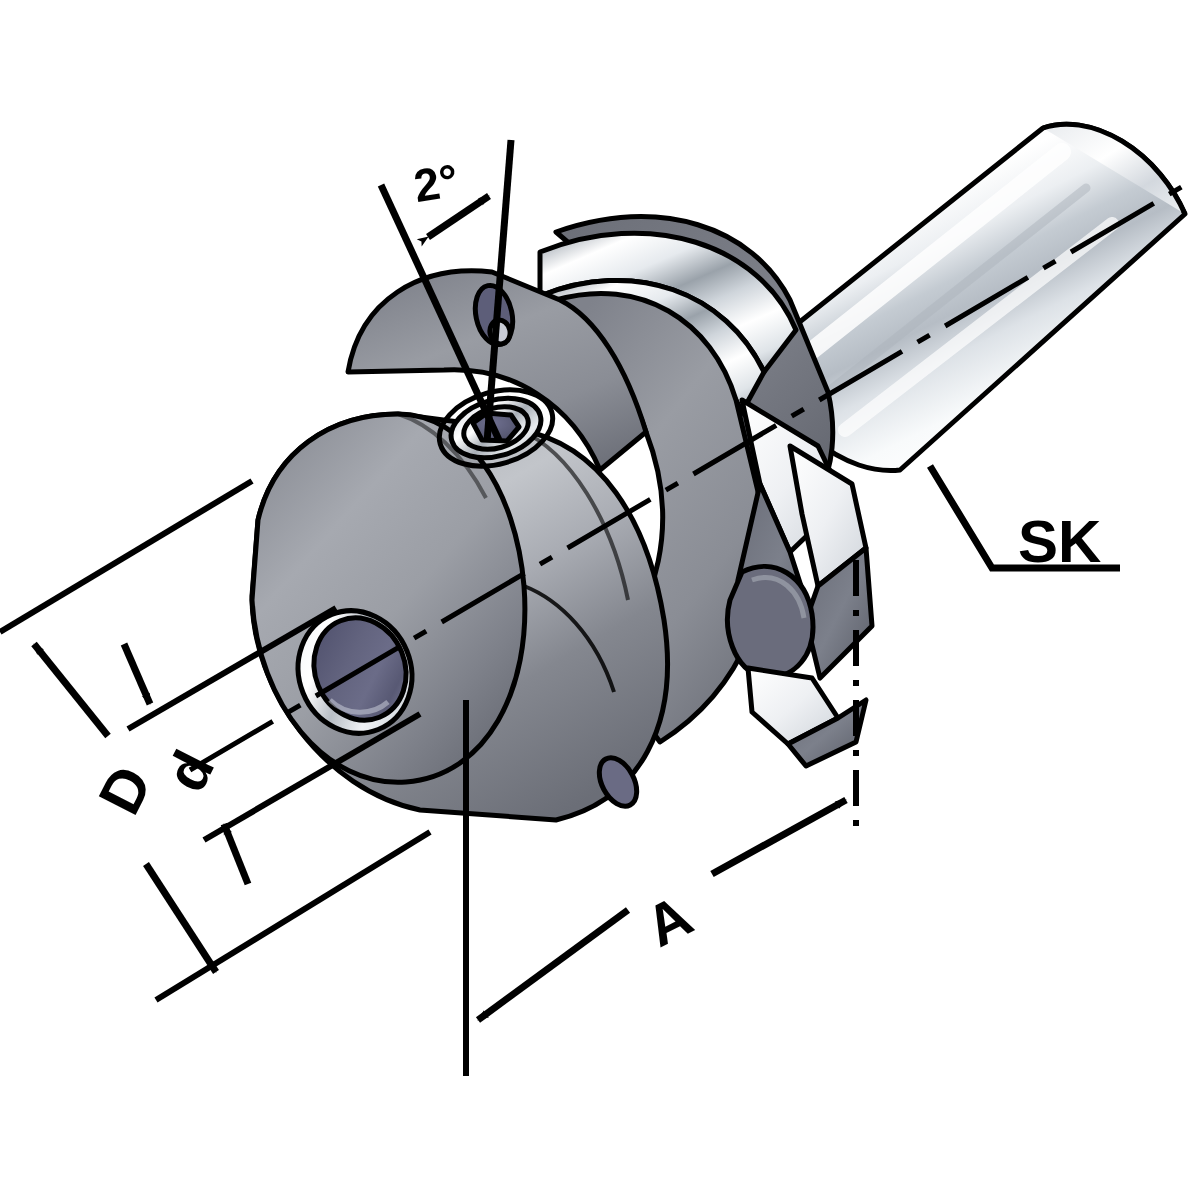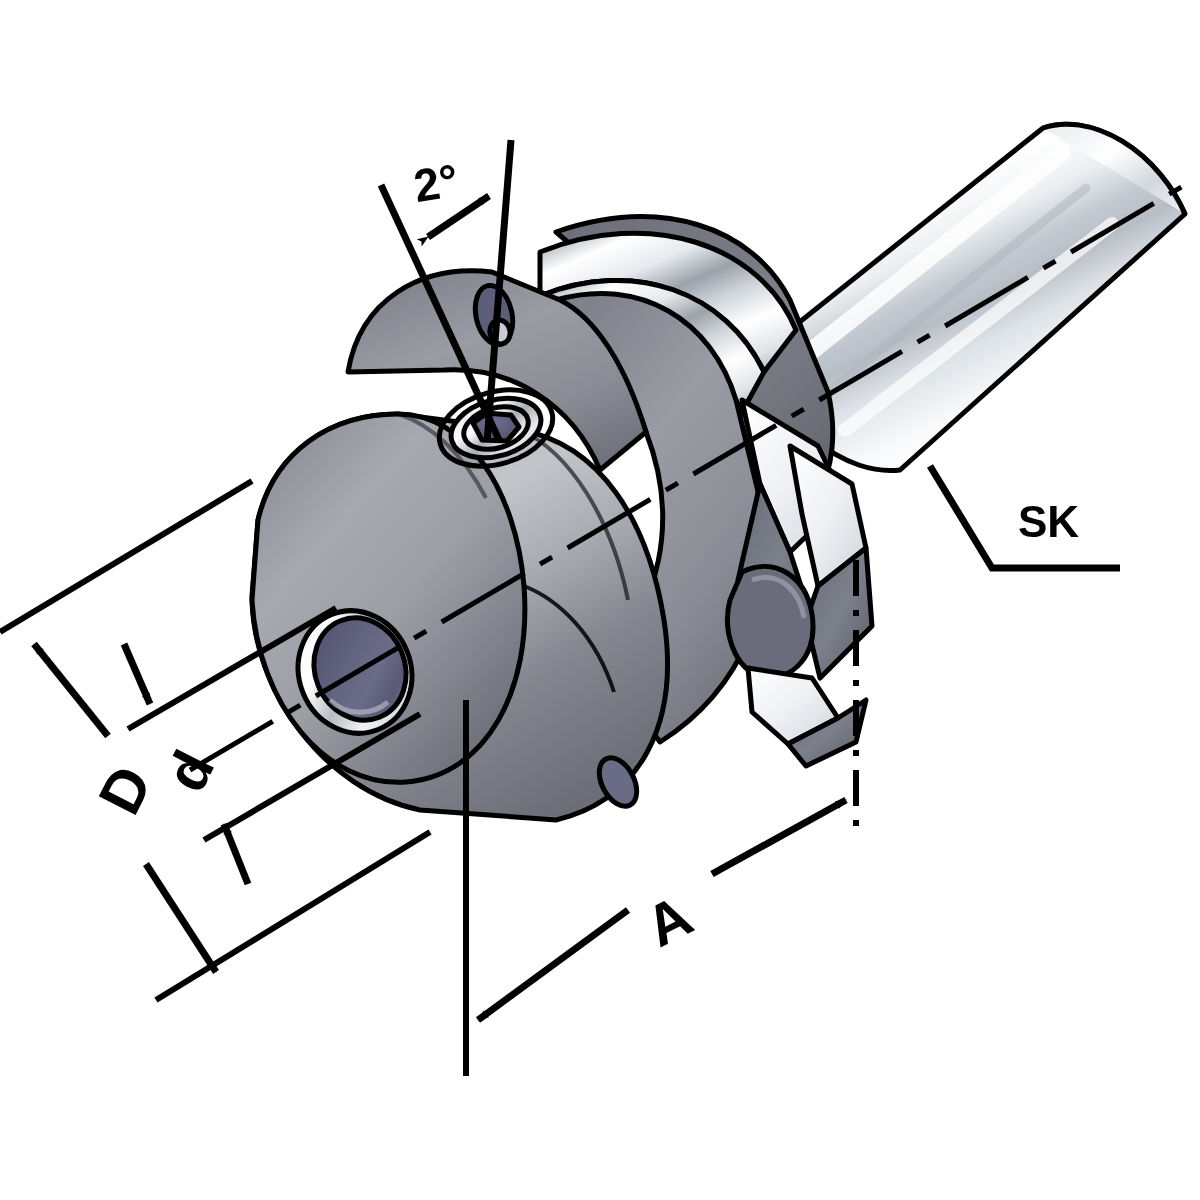--- a/index.html
+++ b/index.html
@@ -14,21 +14,21 @@
     font-weight:bold;
     color:#000;
     white-space:nowrap;
     line-height:1;
     user-select:none;
   }
   #lbl-angle{left:414px;top:160px;font-size:46px;transform:rotate(-9deg);}
   #lbl-D{left:104px;top:760px;font-size:60px;transform:rotate(-63deg);}
   #lbl-d{left:172px;top:742px;font-size:58px;transform:rotate(-63deg);}
   #lbl-A{left:648px;top:892px;font-size:58px;transform:rotate(-27deg);}
-  #lbl-SK{left:1018px;top:500px;font-size:44px;}
+  #lbl-SK{left:1018px;top:512px;font-size:60px;}
 </style>
 </head>
 <body>
 
 <div id="stage">
 
 <svg id="drawing" viewBox="0 0 1200 1200">
   <defs>
 
     <linearGradient id="gBody" x1="0.12" y1="0" x2="0.72" y2="1">

